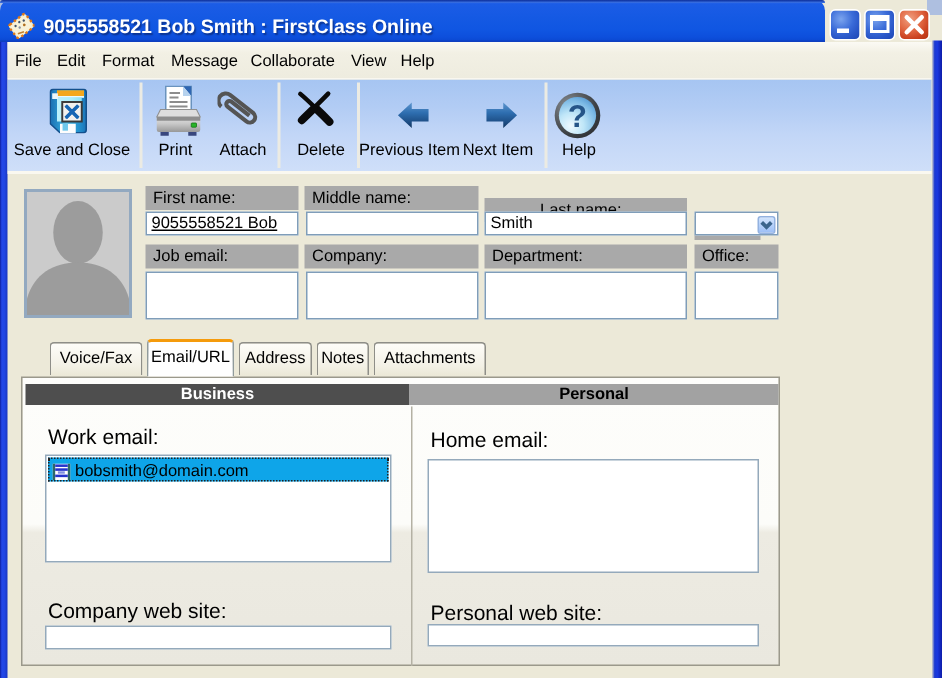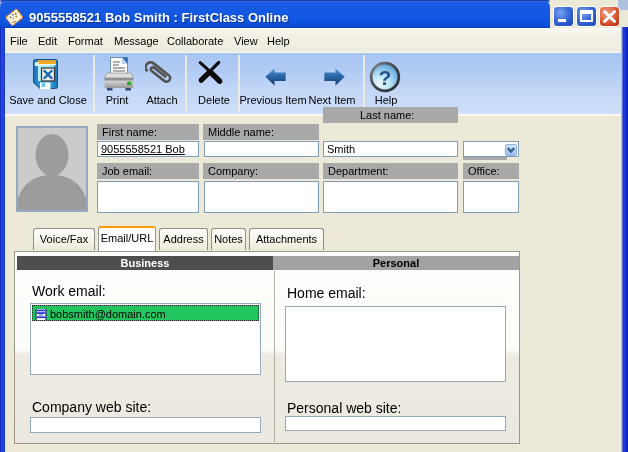--- a/index.html
+++ b/index.html
@@ -58,21 +58,21 @@
 
 #panel { left:14px; top:251px; width:506px; height:193px; border:1px solid #9b998c;
   background:linear-gradient(180deg,#fdfdfb 0%,#fcfcf9 51%,#edebe2 54%,#eae8df 100%); }
 #bar-business { left:2px; top:4px; width:256px; height:14px; background:#4e4e4e; color:#fff;
   font-size:11px; font-weight:bold; text-align:center; line-height:14px; }
 #bar-personal { left:258px; top:4px; width:246px; height:14px; background:#a2a2a2; color:#000;
   font-size:11px; font-weight:bold; text-align:center; line-height:14px; }
 #pdivider { left:259px; top:19px; width:1px; height:173px; background:#b4b1a4; }
 .plabel { position:absolute; font-size:14px; color:#000;text-align:center; }
 .pbox { position:absolute; background:#fff; border:1px solid #94a9bb; }
-#sel-row { left:1px; top:1px; right:1px; height:16px; border:1px dotted #222; background:#22c55e; }
+#sel-row { left:1px; top:1px; right:1px; height:16px; border:1px dotted #222; background:#0ea5e9; }
 #sel-row span { position:absolute; left:17px; top:2px; font-size:11px; }
 
 </style>
 </head>
 <body>
 
 <div class="abs" style="left:0;top:0;width:10px;height:10px;background:#aebfe0;"></div>
 <div class="abs" style="left:618px;top:0;width:10px;height:10px;background:#aebfe0;"></div>
 <div class="abs" id="leftborder"></div>
 <div class="abs" id="rightborder"></div>
@@ -245,21 +245,21 @@
 
 <div class="abs" id="photo">
   <svg width="68" height="82" viewBox="0 0 68 82">
     <ellipse cx="34" cy="27" rx="16.5" ry="21" fill="#9c9c9c"></ellipse>
     <path d="M-2 82 C0 58 14 47 34 47 C54 47 68 58 70 82 Z" fill="#9c9c9c"></path>
   </svg>
 </div>
 
 <div class="lstrip" style="left:97px;top:124px;width:102px;">First name:</div>
 <div class="lstrip" style="left:203px;top:124px;width:116px;">Middle name:</div>
-<div class="lstrip" style="left:323px;top:107px;width:135px;padding-left:37px;">Last name:</div>
+<div class="lstrip" style="left:323px;top:132px;width:135px;padding-left:37px;">Last name:</div>
 <div class="lstrip" style="left:463px;top:124px;width:44px;margin-top:20px;">Title:</div>
 
 <div class="inp" style="left:97px;top:141px;width:102px;height:16px;text-decoration:underline;">9055558521 Bob</div>
 <div class="inp" style="left:204px;top:141px;width:115px;height:16px;"></div>
 <div class="inp" style="left:323px;top:141px;width:135px;height:16px;">Smith</div>
 <div class="abs" id="combo">
   <div id="combo-btn">
     <svg width="10" height="10" viewBox="0 0 10 10" style="display:block;margin:0 auto">
         <path d="M1.8 3.2 L5 6.4 L8.2 3.2" fill="none" stroke="#3a648c" stroke-width="2.5"></path>
       </svg>

